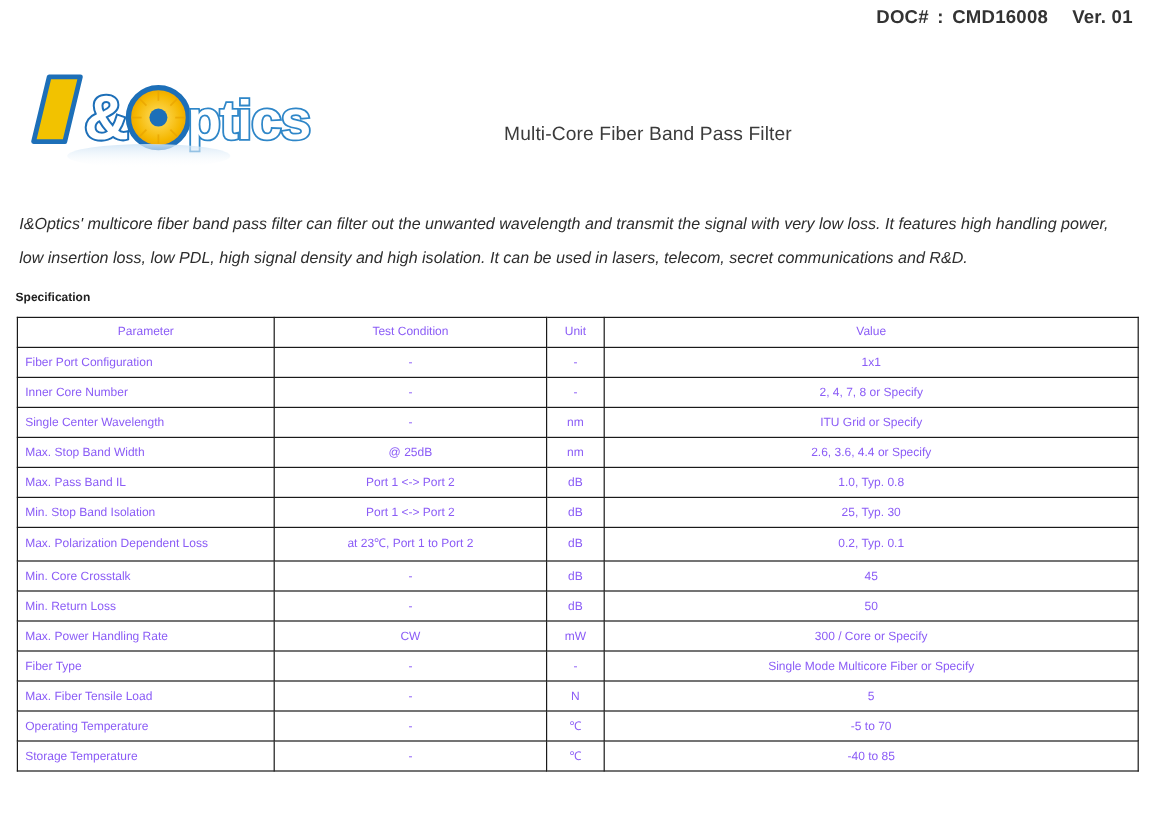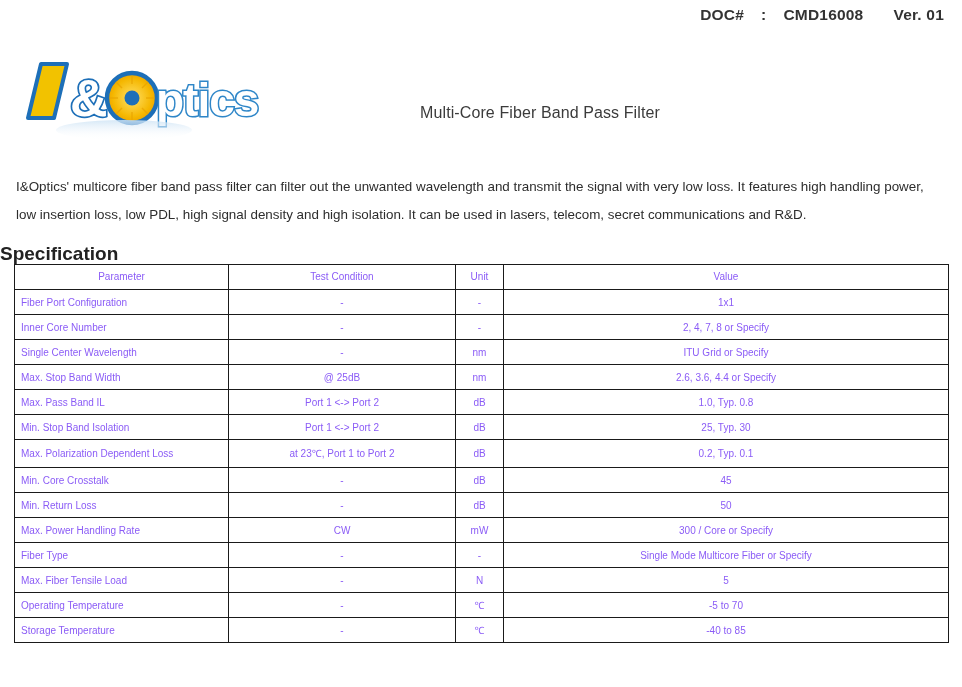--- a/index.html
+++ b/index.html
@@ -22,21 +22,21 @@
     position: absolute;
     top: 6px;
     right: 18px;
     font-size: 15.5px;
     font-weight: bold;
     letter-spacing: 0.2px;
     color: #333333;
     white-space: nowrap;
     display: flex;
     align-items: baseline;
-    gap: 16px;
+    gap: 6px;
   }
   .doc-header .sep { padding: 0 1px; }
   .doc-header .ver { margin-left: 14px; text-align: center; }
 
   
   .brand-row {
     position: absolute;
     top: 52px;
     left: 0;
     width: 962px;
@@ -67,28 +67,29 @@
   
   .intro {
     position: absolute;
     top: 160px;
     left: 16px;
     width: 916px;
     font-size: 13.4px;
     line-height: 28px;
     color: #2d2d2d;
     text-align: left;
+    font-style: italic;
   }
 
   
   .spec-heading {
     position: absolute;
     top: 243px;
-    left: 0;
-    font-size: 19px;
+    left: 13px;
+    font-size: 10px;
     font-weight: bold;
     color: #222222;
   }
 
   
   .spec-table-wrap {
     position: absolute;
     top: 264px;
     left: 14px;
     width: 934px;

